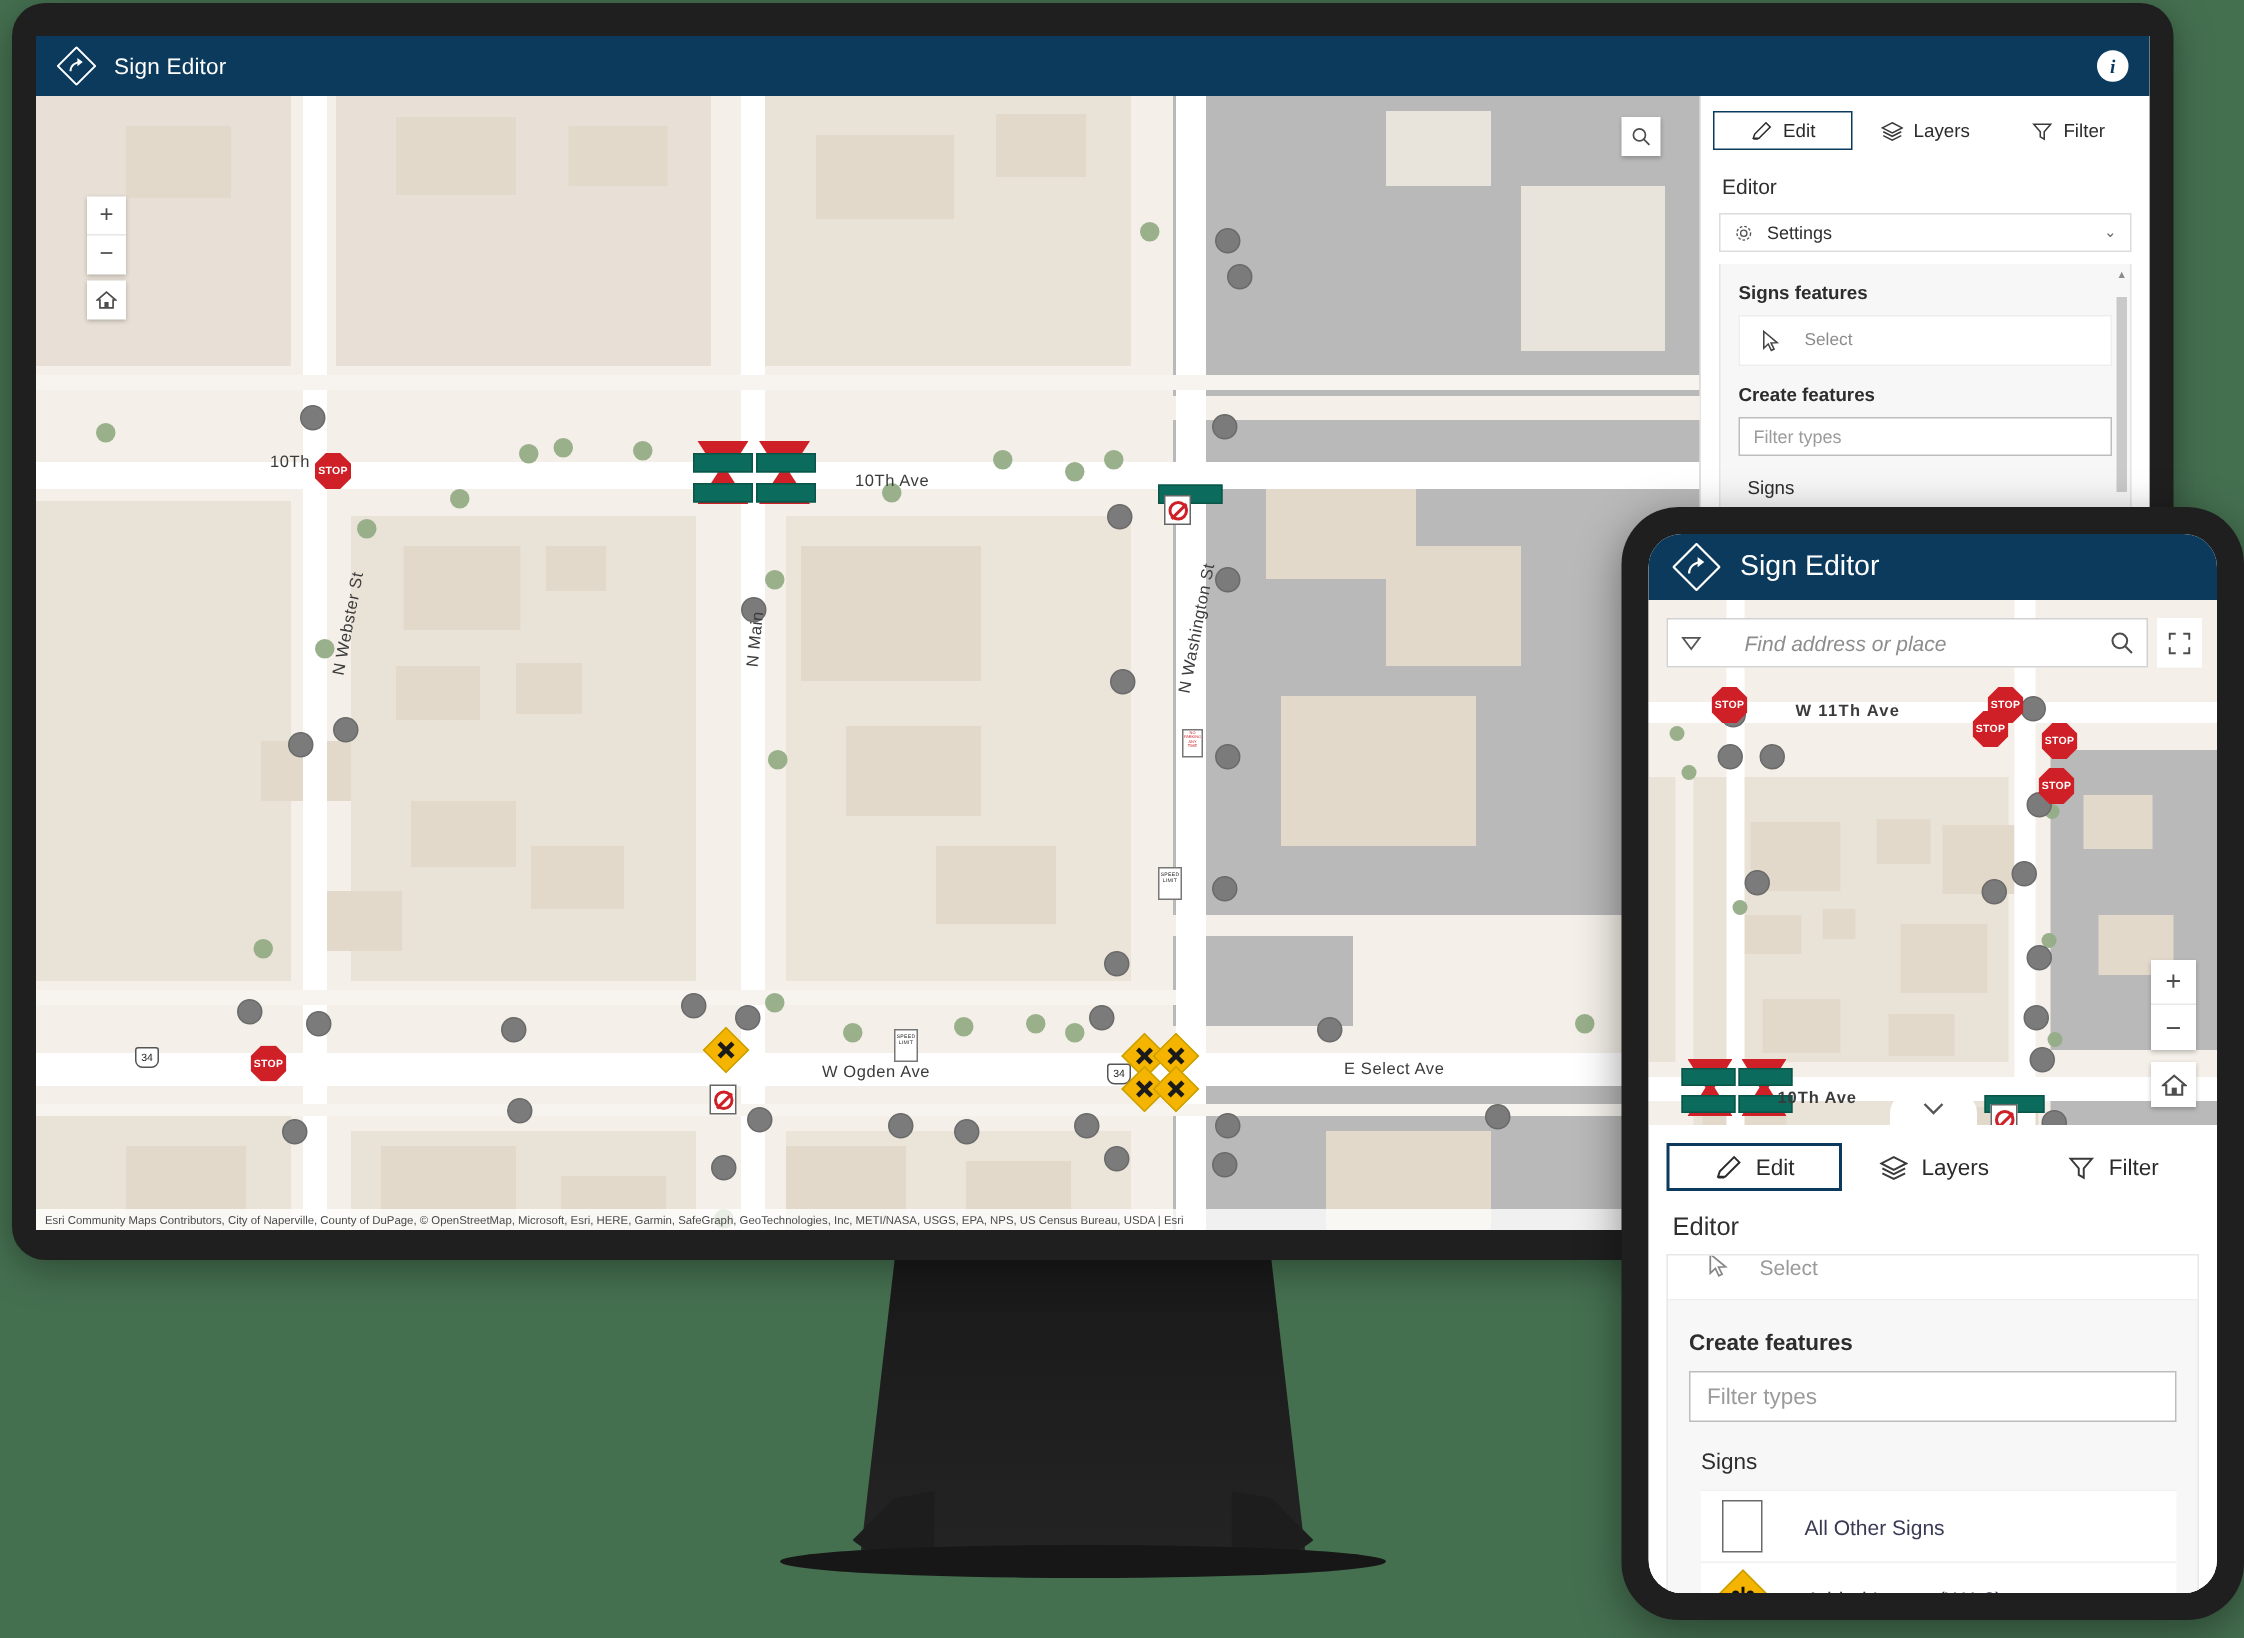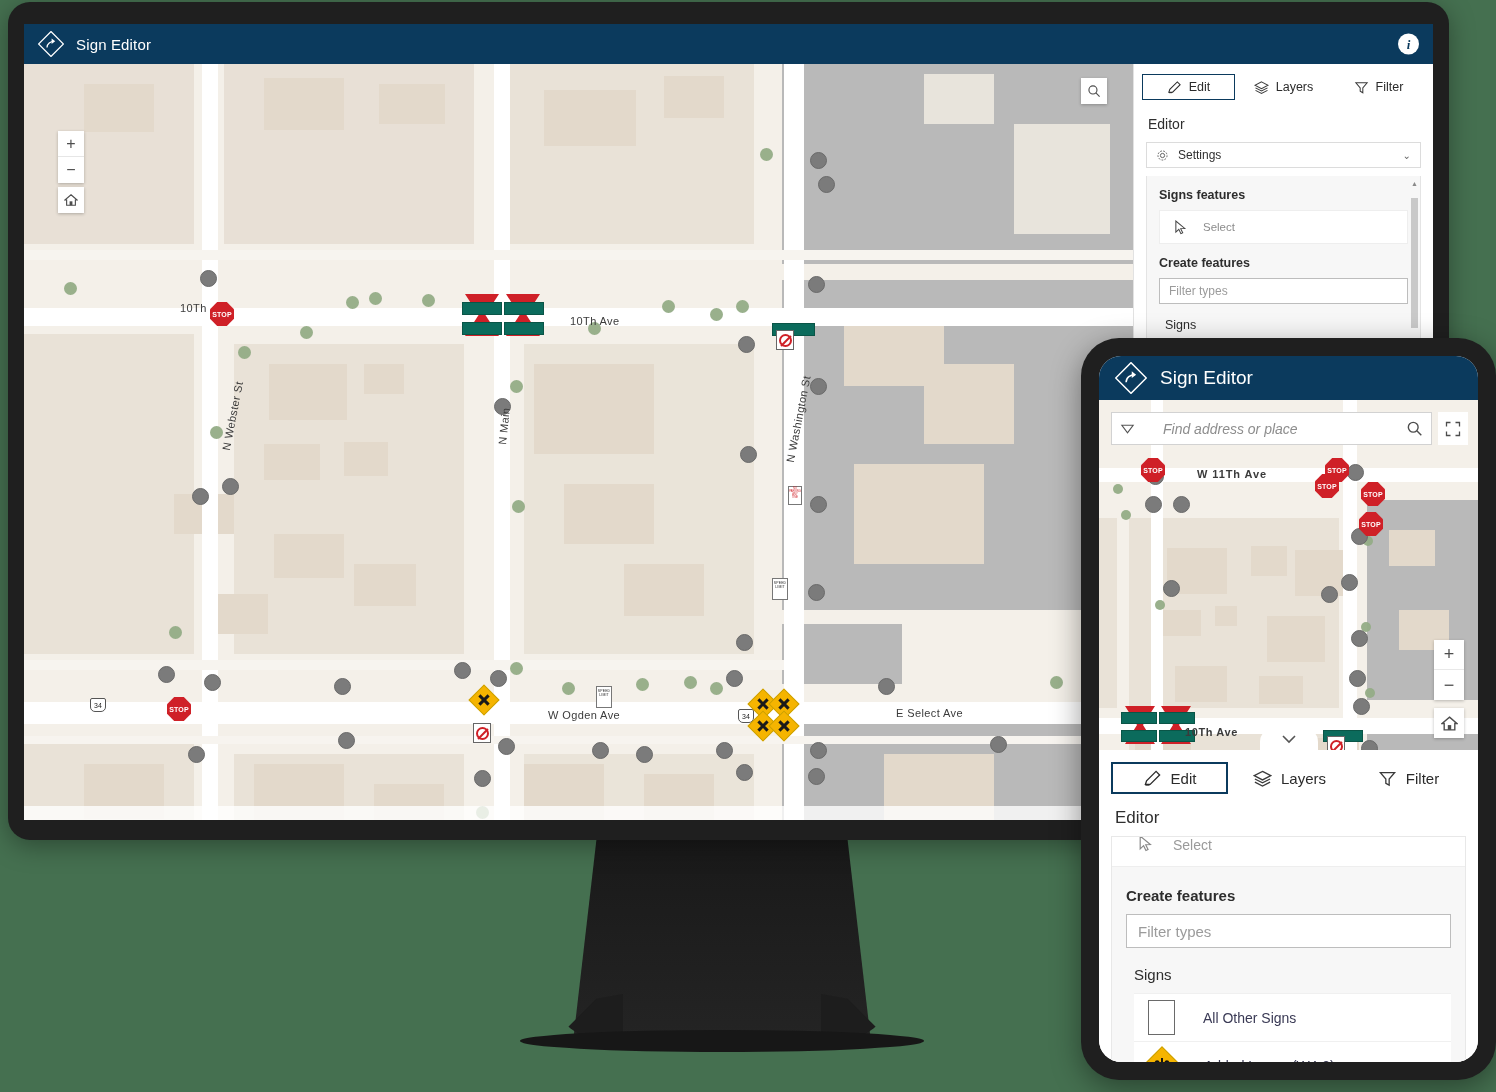--- a/index.html
+++ b/index.html
@@ -383,20 +383,21 @@
               </svg>
           </div>
           <div class="mapctl search-btn">
             <svg width="14" height="14" viewBox="0 0 16 16">
                 <circle cx="6.8" cy="6.8" r="4.6" fill="none" stroke="#4d4d4d" stroke-width="1.3"></circle>
                 <line x1="10.2" y1="10.2" x2="14.4" y2="14.4" stroke="#4d4d4d" stroke-width="1.3"></line>
               </svg>
           </div>
 
           <div class="attribution">
+            <span>Esri Community Maps Contributors, City of Naperville, County of DuPage, © OpenStreetMap, Microsoft, Esri, HERE, Garmin, SafeGraph, GeoTechnologies, Inc, METI/NASA, USGS, EPA, NPS, US Census Bureau, USDA | Esri</span>
             <span class="right">Po</span>
           </div>
         </div>
 
         <div class="side-panel">
           <div class="tabbar">
             <div class="tab active">
               <span>
                 <svg width="15" height="15" viewBox="0 0 16 16">
                     <path d="M2 13 L3 10 L11 2 L14 5 L6 13 Z" fill="none" stroke="#2b2b2b" stroke-width="1.1"></path>

